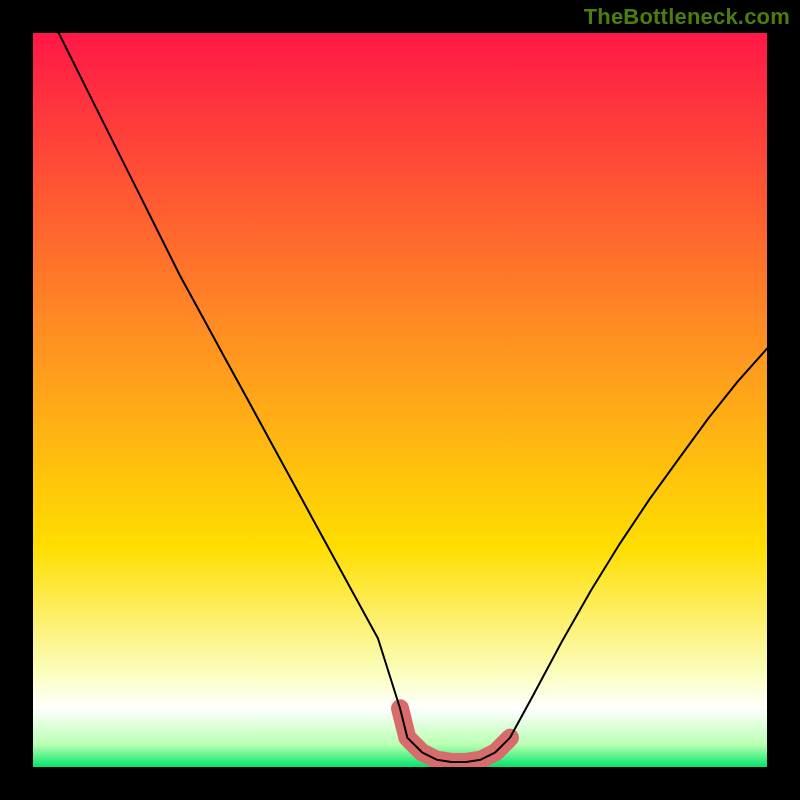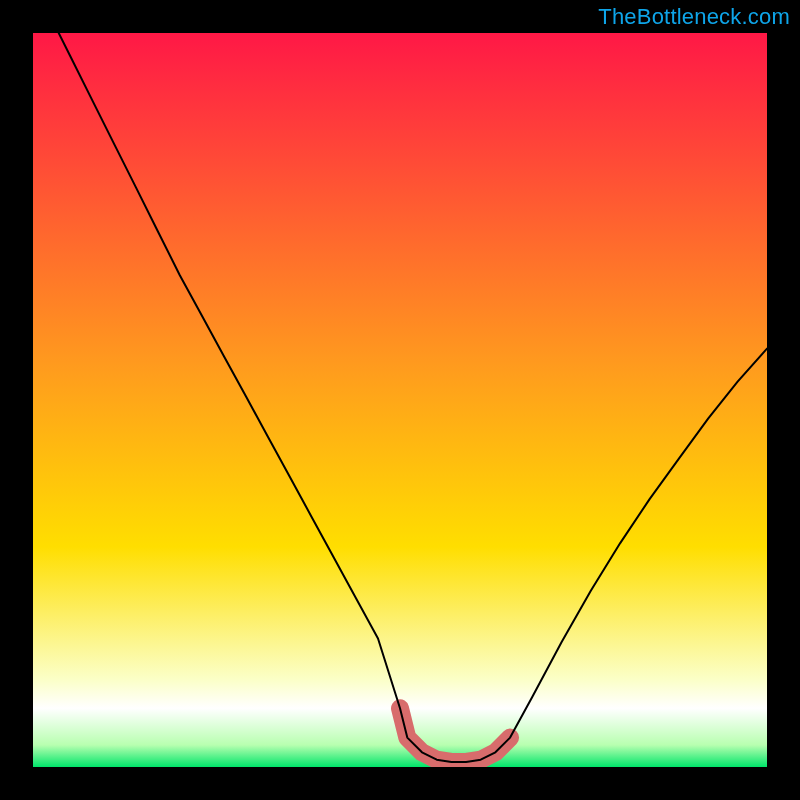--- a/index.html
+++ b/index.html
@@ -7,23 +7,23 @@
     width: 800px; height: 800px;
     background: #000;
     font-family: Arial, Helvetica, sans-serif;
     overflow: hidden;
     position: relative;
   }
   .attribution {
     position: absolute;
     top: 4px;
     right: 10px;
-    color: #0ea5e9;
+    color: #4d7c0f;
     font-size: 22px;
-    font-weight: normal;
+    font-weight: bold;
     letter-spacing: 0.2px;
     z-index: 10;
   }
   svg {
     display: block;
     width: 800px;
     height: 800px;
   }
 </style>
 </head>

